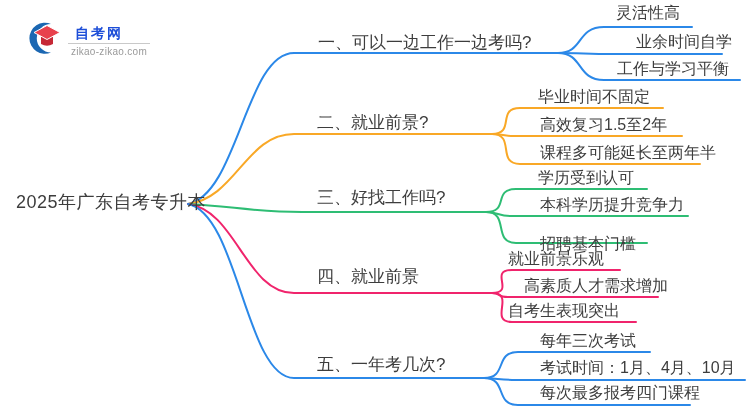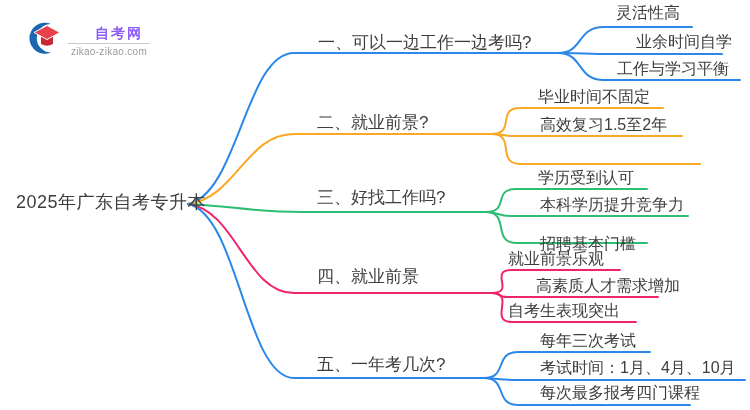--- a/index.html
+++ b/index.html
@@ -14,22 +14,22 @@
     position:absolute;color:#3d3d3d;white-space:nowrap;
     line-height:1.15;cursor:default;
   }
   .root-label{font-size:18px;letter-spacing:0.5px;}
   .branch-label{font-size:17px;}
   .child-label{font-size:16px;}
   
   .logo{position:absolute;left:28px;top:18px;width:120px;height:40px;}
   .logo-icon{position:absolute;left:0;top:2px;width:36px;height:36px;}
   .logo-title{
-    position:absolute;left:47px;top:7px;width:68px;text-align:right;
-    font-size:14px;font-weight:bold;color:#8b5cf6;letter-spacing:2px;
+    position:absolute;left:47px;top:7px;width:68px;text-align:left;
+    font-size:14px;font-weight:bold;color:#1d4ed8;letter-spacing:2px;
   }
   .logo-divider{
     position:absolute;left:40px;top:25px;width:82px;height:1px;background:#c9c9c9;
   }
   .logo-domain{
     position:absolute;left:40px;top:28px;width:82px;text-align:center;
     font-size:10px;color:#9a9a9a;letter-spacing:0.3px;
   }
 </style>
 </head>
@@ -85,26 +85,27 @@
   <div class="node branch-label" style="left:317px;top:188px;">三、好找工作吗?</div>
   <div class="node branch-label" style="left:317px;top:267px;">四、就业前景</div>
   <div class="node branch-label" style="left:317px;top:355px;">五、一年考几次?</div>
 
   <div class="node child-label" style="left:616px;top:4px;">灵活性高</div>
   <div class="node child-label" style="left:636px;top:33px;">业余时间自学</div>
   <div class="node child-label" style="left:617px;top:60px;">工作与学习平衡</div>
 
   <div class="node child-label" style="left:538px;top:88px;">毕业时间不固定</div>
   <div class="node child-label" style="left:540px;top:116px;">高效复习1.5至2年</div>
+  <div class="node child-label" style="left:540px;top:144px;">课程多可能延长至两年半</div>
 
   <div class="node child-label" style="left:538px;top:169px;">学历受到认可</div>
   <div class="node child-label" style="left:540px;top:196px;">本科学历提升竞争力</div>
   <div class="node child-label" style="left:540px;top:223px;margin-top:12px;">招聘基本门槛</div>
 
   <div class="node child-label" style="left:508px;top:250px;">就业前景乐观</div>
-  <div class="node child-label" style="left:536px;top:277px;text-align:center;">高素质人才需求增加</div>
+  <div class="node child-label" style="left:524px;top:277px;text-align:center;">高素质人才需求增加</div>
   <div class="node child-label" style="left:508px;top:302px;">自考生表现突出</div>
 
   <div class="node child-label" style="left:540px;top:332px;">每年三次考试</div>
   <div class="node child-label" style="left:540px;top:359px;">考试时间：1月、4月、10月</div>
   <div class="node child-label" style="left:540px;top:384px;">每次最多报考四门课程</div>
 
 </div>
 
 </body></html>

